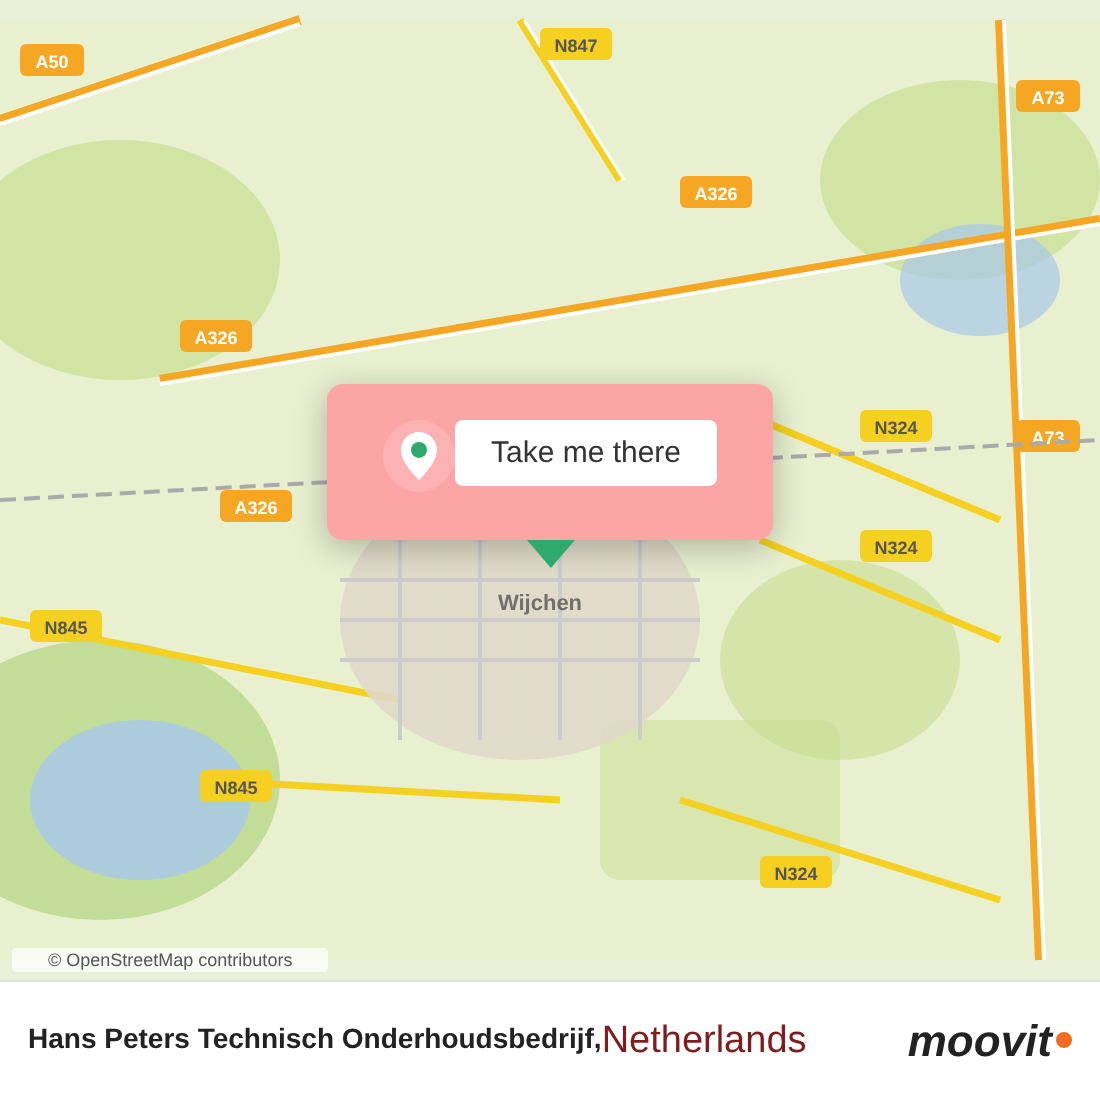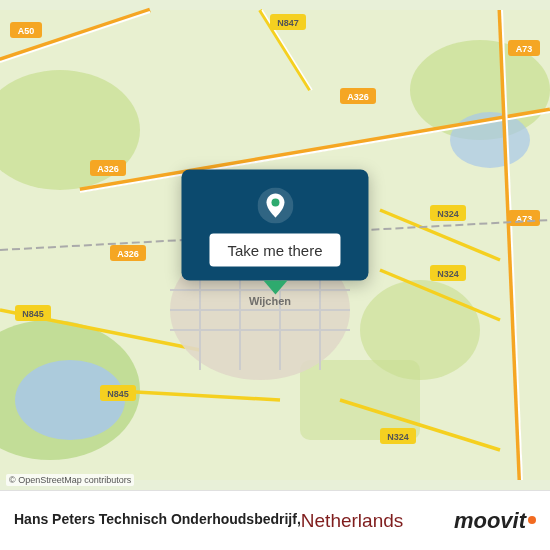--- a/index.html
+++ b/index.html
@@ -33,26 +33,26 @@
       position: absolute;
       top: 0; left: 0;
     }
 
     
     #popup-card {
       position: absolute;
       top: 50%;
       left: 50%;
       transform: translate(-50%, -68%);
-      background: #0c4a6e;
+      background: #fca5a5;
       border-radius: 8px;
       padding: 18px 28px 14px 28px;
       display: flex;
-      flex-direction: column;
-      align-items: center;
+      flex-direction: row;
+      align-items: flex-start;
       box-shadow: 0 4px 16px rgba(0,0,0,0.25);
       min-width: 180px;
     }
 
     #popup-card::after {
       content: '';
       position: absolute;
       bottom: -14px;
       left: 50%;
       transform: translateX(-50%);
@@ -127,21 +127,21 @@
       margin-bottom: 2px;
     }
 
     #osm-attribution {
       position: absolute;
       bottom: 4px;
       left: 6px;
       font-size: 9px;
       color: #555;
       background: rgba(255,255,255,0.75);
-      padding: 1px 3px;
+      padding: 1px 18px;
       border-radius: 2px;
     }
   </style>
 </head>
 <body>
 
 <div id="app">
 
   <div id="map-container">
 

